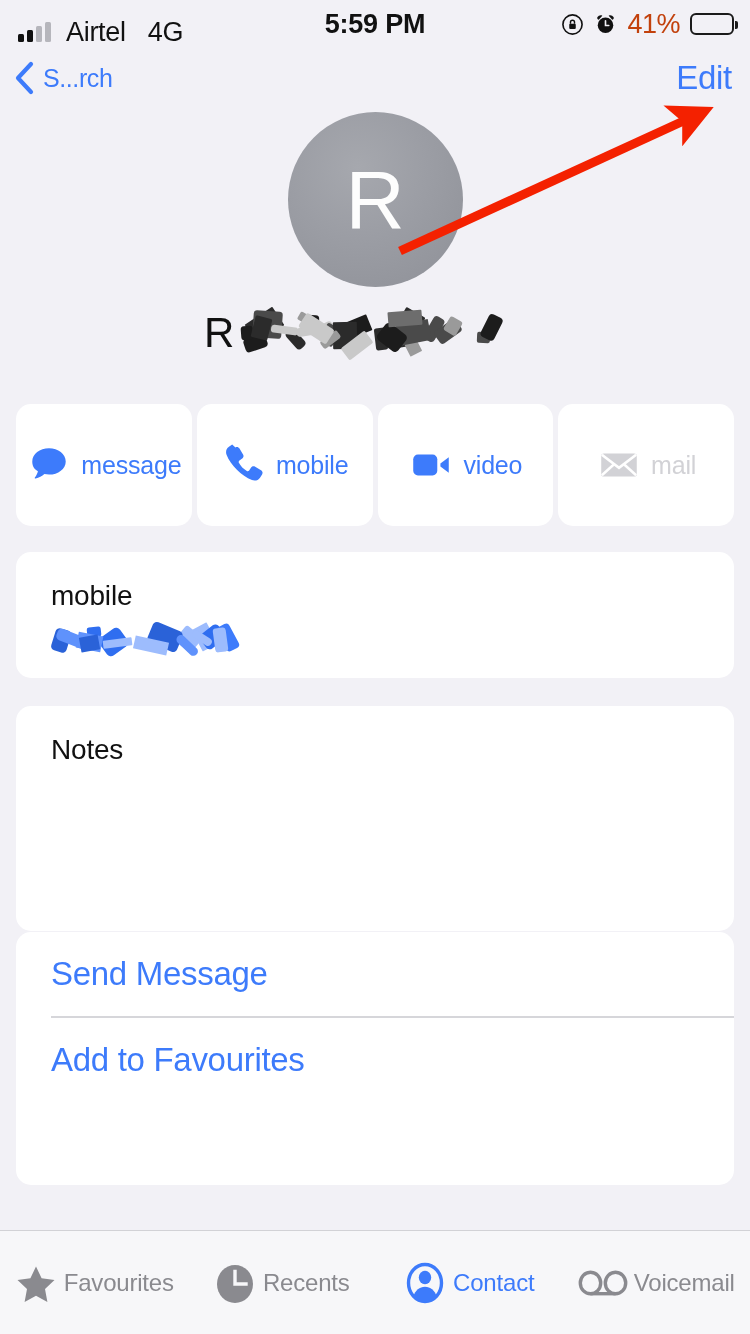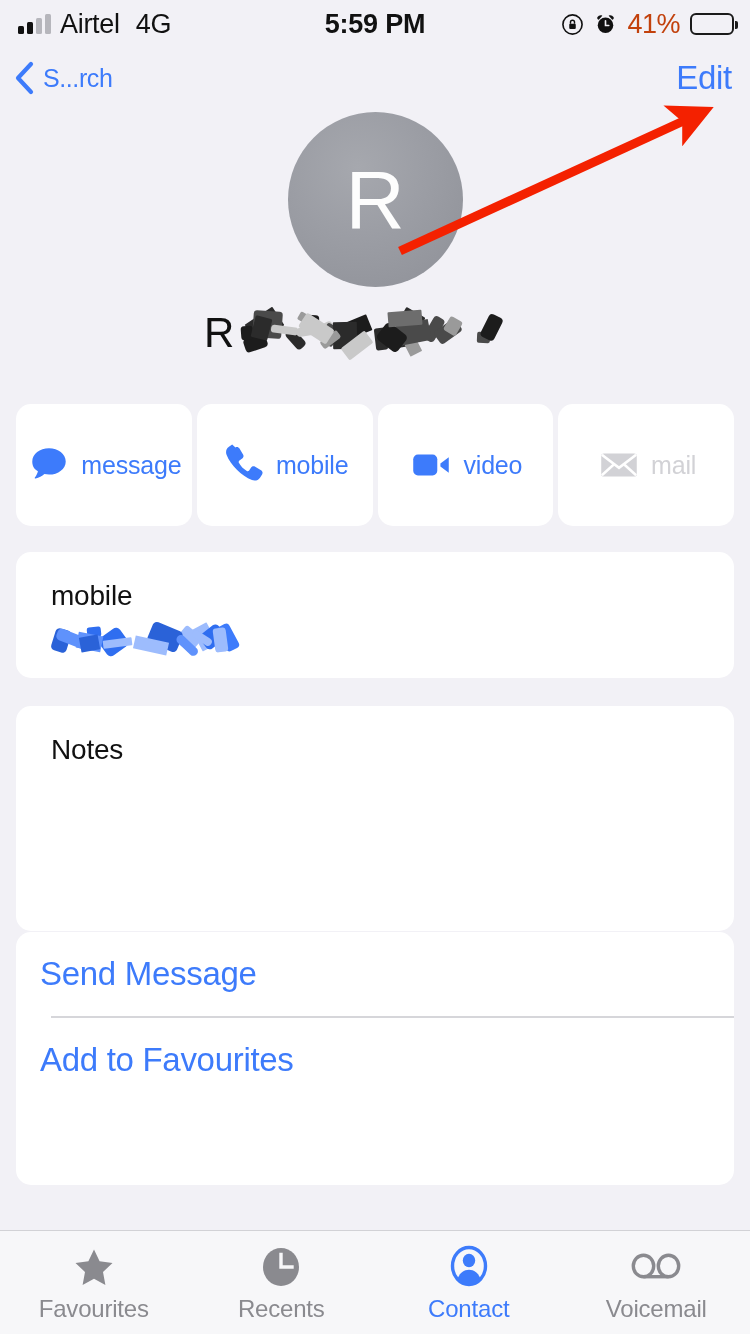--- a/index.html
+++ b/index.html
@@ -10,21 +10,21 @@
     -webkit-font-smoothing:antialiased;
     overflow:hidden;
   }
   #phone { position:relative; width:750px; height:1334px; background:#f2f1f6; }
 
   
   .statusbar {
     position:absolute; top:0; left:0; width:750px; height:48px;
     display:flex; align-items:center;
   }
-  .sb-left { position:absolute; left:18px; top:0; height:48px; display:flex; align-items:center; gap:9px; }
+  .sb-left { position:absolute; left:18px; top:8px; height:48px; display:flex; align-items:center; gap:15px; }
   .sig { display:flex; align-items:flex-end; gap:3px; height:20px; }
   .sig i { display:block; width:6px; border-radius:1.5px; background:#111; }
   .sig i.b1 { height:8px; }
   .sig i.b2 { height:12px; }
   .sig i.b3 { height:16px; background:#b6b6bc; }
   .sig i.b4 { height:20px; background:#b6b6bc; }
   .carrier { font-size:27px; color:#111; letter-spacing:-0.3px; }
   .netw { font-size:27px; color:#111; letter-spacing:-0.3px; margin-left:7px; }
   .sb-center {
     position:absolute; left:0; width:750px; top:0; height:48px;
@@ -98,33 +98,33 @@
   .card { position:absolute; left:16px; width:718px; background:#fff; border-radius:15px; }
   .card-mobile { top:552px; height:126px; }
   .card-notes  { top:706px; height:225px; }
   .card-actions{ top:932px; height:253px; }
 
   .field-label { position:absolute; left:35px; top:28px; font-size:28px; color:#111; letter-spacing:-0.2px; }
   .field-value { position:absolute; left:35px; top:72px; height:34px; width:320px; }
   .field-value i { position:absolute; display:block; background:#3d7bfb; }
 
   .action-item {
-    height:84px; display:flex; align-items:center; padding-left:24px;
+    height:84px; display:flex; align-items:center; padding-left:35px;
     font-size:33px; color:#3d7bfb; letter-spacing:-0.3px; cursor:pointer;
   }
   .action-sep { height:1px; background:#d6d6da; margin-left:35px; margin-right:0; }
 
   
   .tabbar {
     position:absolute; bottom:0; left:0; width:750px; height:104px;
     background:#f7f7f9; border-top:1px solid #d2d2d6;
     display:flex;
   }
   .tab {
-    flex:1; display:flex; flex-direction:column; align-items:center; justify-content:center;
+    flex:1; display:flex; flex-direction:row; align-items:center; justify-content:center;
     gap:6px; cursor:pointer;
   }
   .tab-icon { height:46px; display:flex; align-items:flex-end; justify-content:center; }
   .tab-label { font-size:24px; color:#8a8a8f; letter-spacing:-0.2px; }
   .tab.active .tab-label { color:#3d7bfb; }
 
   
   .arrow-layer { position:absolute; inset:0; pointer-events:none; }
 </style>
 </head>

